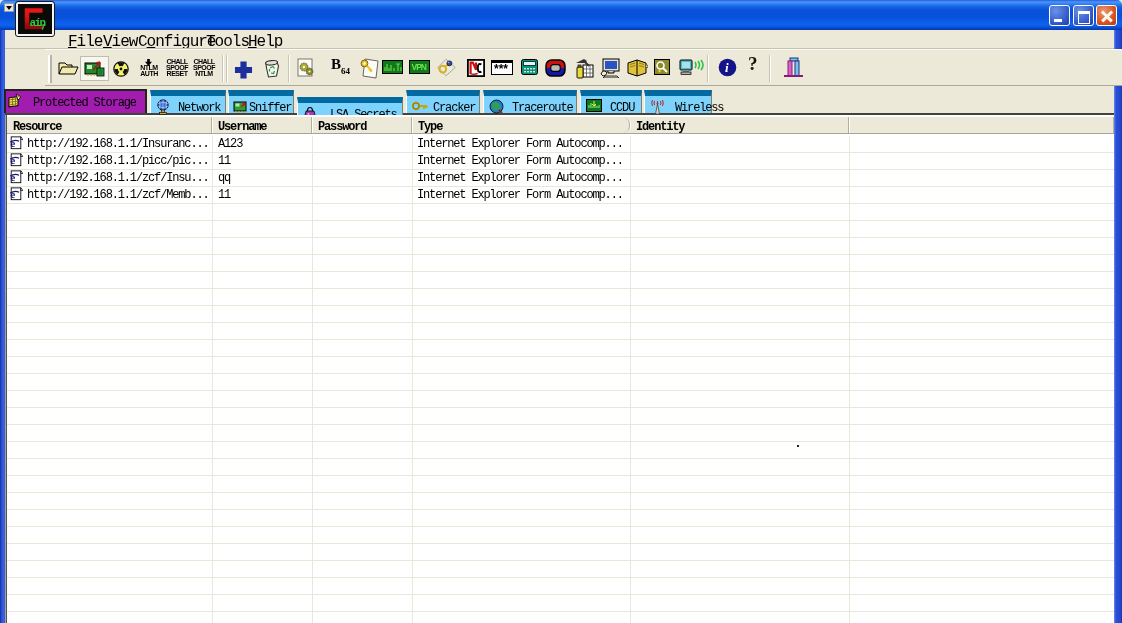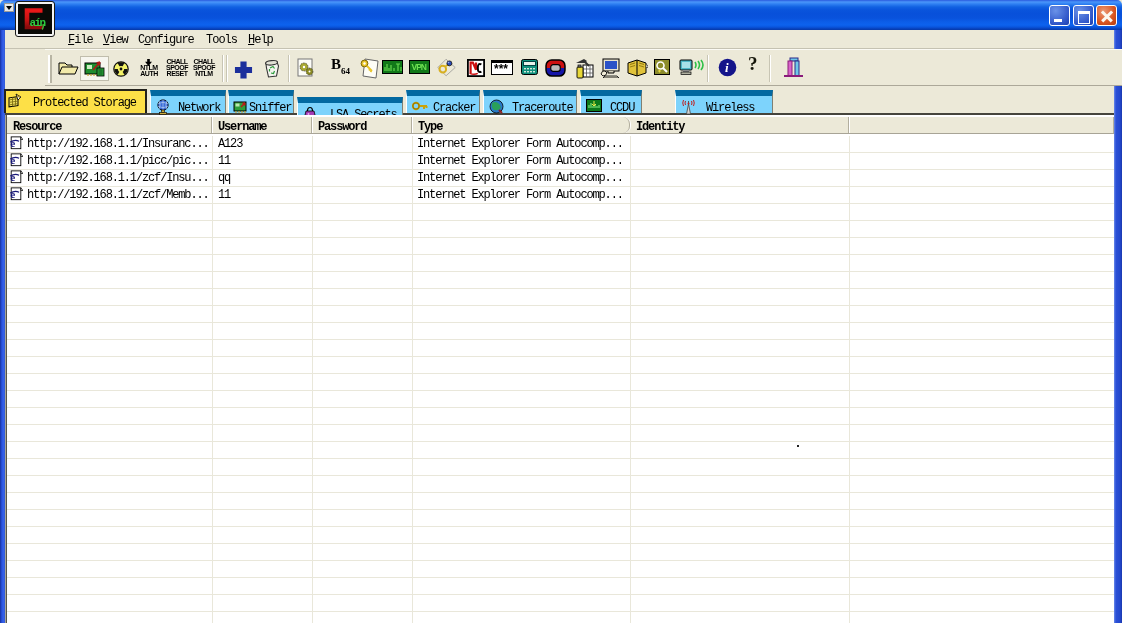--- a/index.html
+++ b/index.html
@@ -30,21 +30,21 @@
 
 #logo { left:16px; top:2px; width:38px; height:34px; background:#0a0a06;
   border:2px solid #f4f4f4; outline:1px solid #1a1a1a; border-radius:2px; }
 
 #lborder { left:0; top:30px; width:5px; height:593px;
   background:linear-gradient(90deg,#16309e 0px,#2b55e2 2px,#3a64e6 4px,#2e56d4 5px); }
 #rborder { left:1114px; top:30px; width:8px; height:593px;
   background:linear-gradient(90deg,#6a8ae8 0px,#2b50d8 2px,#2448cc 6px,#1a38ae 8px); }
 
 #menubar { left:5px; top:30px; width:1109px; height:19px; background:#ece9d8; }
-.mitem { position:absolute; top:3px; font-size:12px; letter-spacing:-1.0px; color:#000; }
+.mitem { position:absolute; top:3px; font-size:16px; letter-spacing:-1.0px; color:#000; }
 .mitem u { text-decoration:underline; }
 #menubar .sep { position:absolute; left:0; bottom:0; width:1109px; height:1px; background:#c5c2b2; }
 
 #toolbar { left:5px; top:49px; width:1109px; height:37px; background:#ece9d8;
   border-top:1px solid #fbfaf4; border-bottom:1px solid #aca899;margin-left:40px; }
 .tsep { position:absolute; top:5px; width:2px; height:27px;
   border-left:1px solid #c8c5b4; border-right:1px solid #fff; }
 .grip { position:absolute; left:3px; top:5px; width:7px; height:28px;
   border-left:2px solid #fff; border-right:0; box-shadow:inset 2px 0 #b8b5a4; }
 .ticon { position:absolute; top:55px; }
@@ -268,21 +268,21 @@
 
   <svg class="ticon" style="left:737px; top:7px;" width="23" height="23" viewBox="0 0 23 23">
     <rect x="8" y="1" width="8" height="3" fill="#70c8e8" stroke="#2a2a8a" stroke-width="1"></rect>
     <rect x="6" y="4" width="4" height="15" fill="#d864c8" stroke="#8a1a7a" stroke-width="1"></rect>
     <rect x="13" y="4" width="4" height="15" fill="#70c8e8" stroke="#2a2a8a" stroke-width="1"></rect>
     <path d="M2 19 L21 19" stroke="#8a1a7a" stroke-width="2"></path>
   </svg>
 </div>
 <div id="tabstrip" class="abs">
   <div id="tabline"></div>
-  <div class="tab" style="left:-1px; width:143px; top:3px; height:24px; background:#fde047; border:2px solid #23221c; border-bottom:none;">
+  <div class="tab" style="left:-1px; width:143px; top:3px; height:24px; background:#a21caf; border:2px solid #23221c; border-bottom:none;">
     <svg class="tabico" style="left:2px; top:2px;" width="15" height="16" viewBox="0 0 15 16">
       <rect x="1" y="5" width="9" height="9" fill="#f0e060" stroke="#000" stroke-width="1" transform="skewY(-8)"></rect>
       <path d="M2 7 L10 7 M2 9.5 L10 9.5 M2 12 L10 12 M4.5 5 L4.5 14 M7.5 5 L7.5 14" stroke="#7a6a10" stroke-width="0.8" transform="skewY(-8)"></path>
       <path d="M8 1 L13 4 L10 7 Z" fill="#fffef0" stroke="#000" stroke-width="0.8"></path>
       <path d="M9 2.5 L12 4.5" stroke="#b09020" stroke-width="1.5"></path>
     </svg>
     <span class="lbl" style="left:27px;">Protected Storage</span>
   </div>
   <div class="tab" style="left:145px; width:76px;">
     <svg class="tabico" style="left:5px;" width="14" height="16" viewBox="0 0 14 16">
@@ -328,21 +328,21 @@
     <span class="lbl" style="left:28px;">Traceroute</span>
   </div>
   <div class="tab" style="left:575px; width:62px;">
     <svg class="tabico" style="left:5px;" width="16" height="13" viewBox="0 0 16 13">
       <rect x="0.5" y="0.5" width="15" height="12" fill="#0c7a1c" stroke="#000"></rect>
       <path d="M3 9 L3 6 M5 9 L5 4 M7 9 L7 7 M9 9 L9 5 M11 9 L11 7 M13 9 L13 6" stroke="#7ae07a" stroke-width="1.2"></path>
       <path d="M8 2 L8 7 M6 5 L8 7 L10 5" stroke="#e8e840" stroke-width="1" fill="none"></path>
     </svg>
     <span class="lbl" style="left:29px;">CCDU</span>
   </div>
-  <div class="tab" style="left:670px; width:98px;">
+  <div class="tab" style="left:639px; width:68px;">
     <svg class="tabico" style="left:4px;" width="17" height="16" viewBox="0 0 17 16">
       <path d="M8.5 5 L8.5 2" stroke="#555" stroke-width="1"></path>
       <path d="M6.5 15 L8.5 5 L10.5 15 Z" fill="#d8d8d8" stroke="#444" stroke-width="0.8"></path>
       <path d="M5.5 2 Q4.5 4 5.5 6 M3.5 1 Q2 4 3.5 7" stroke="#c02020" stroke-width="1" fill="none"></path>
       <path d="M11.5 2 Q12.5 4 11.5 6 M13.5 1 Q15 4 13.5 7" stroke="#c02020" stroke-width="1" fill="none"></path>
       <circle cx="8.5" cy="4.5" r="1" fill="#c02020"></circle>
     </svg>
     <span class="lbl" style="left:30px;">Wireless</span>
   </div>
 </div>

